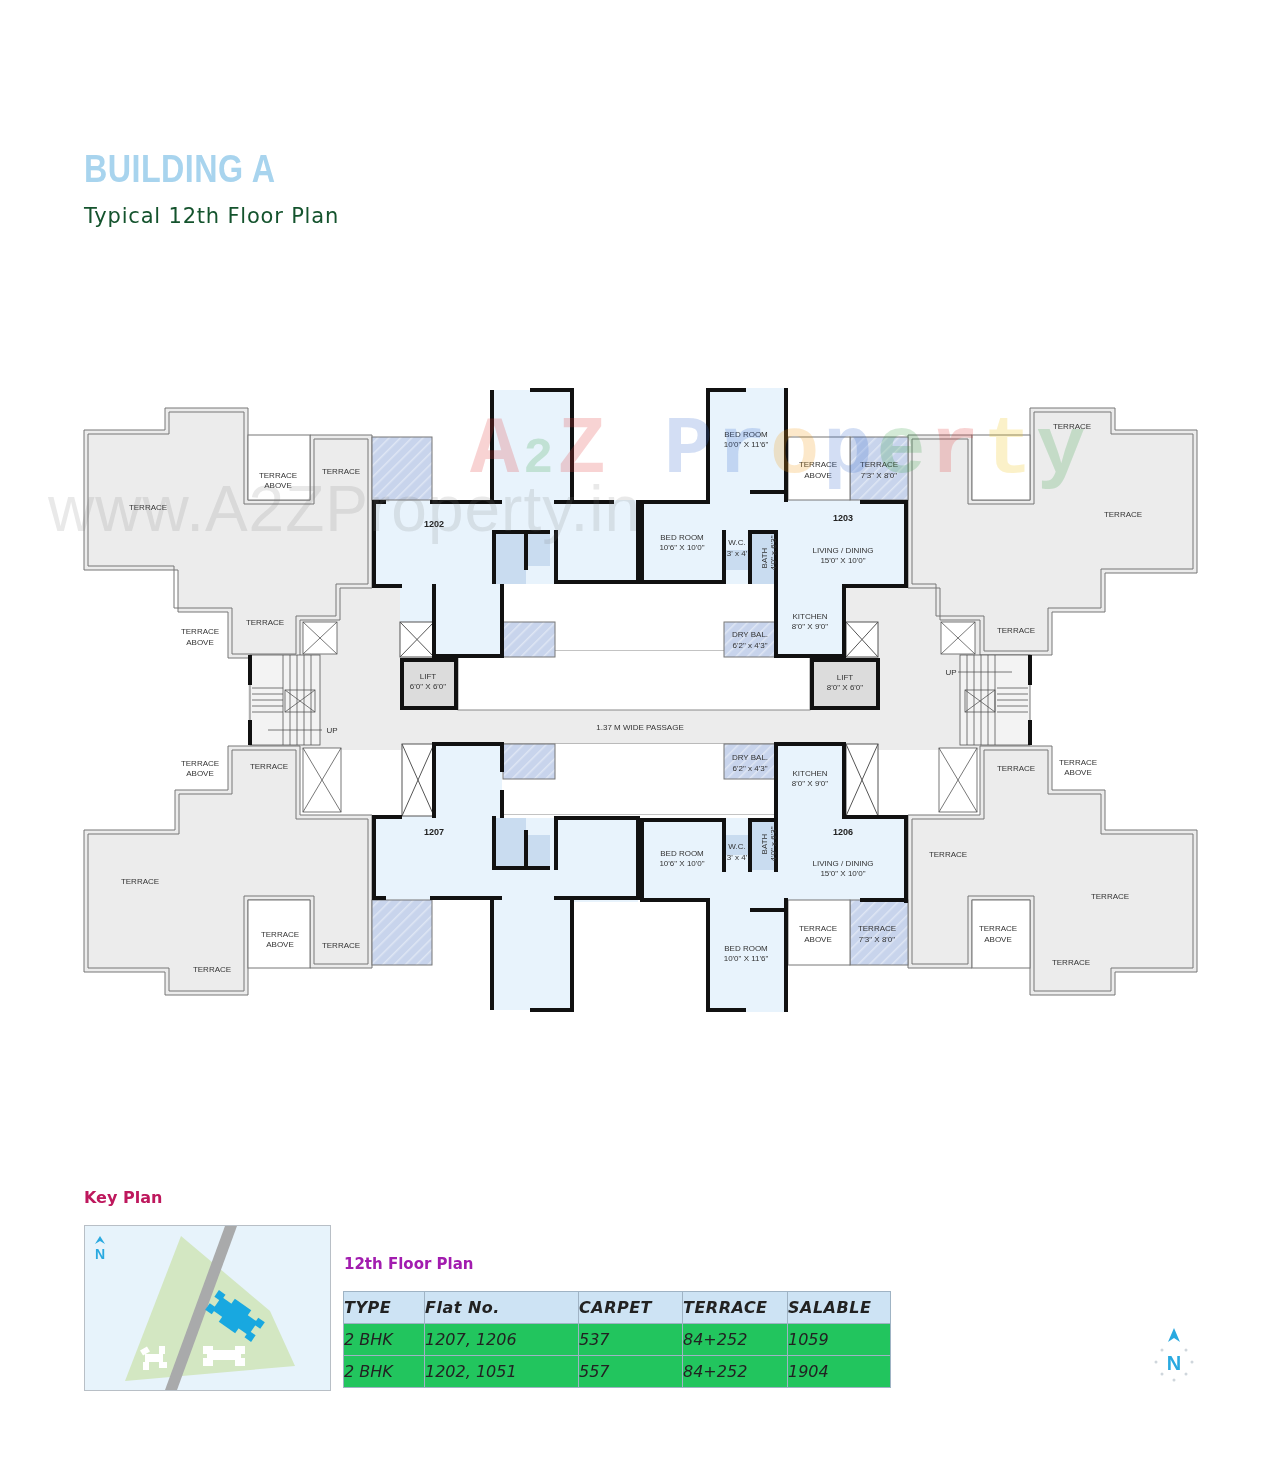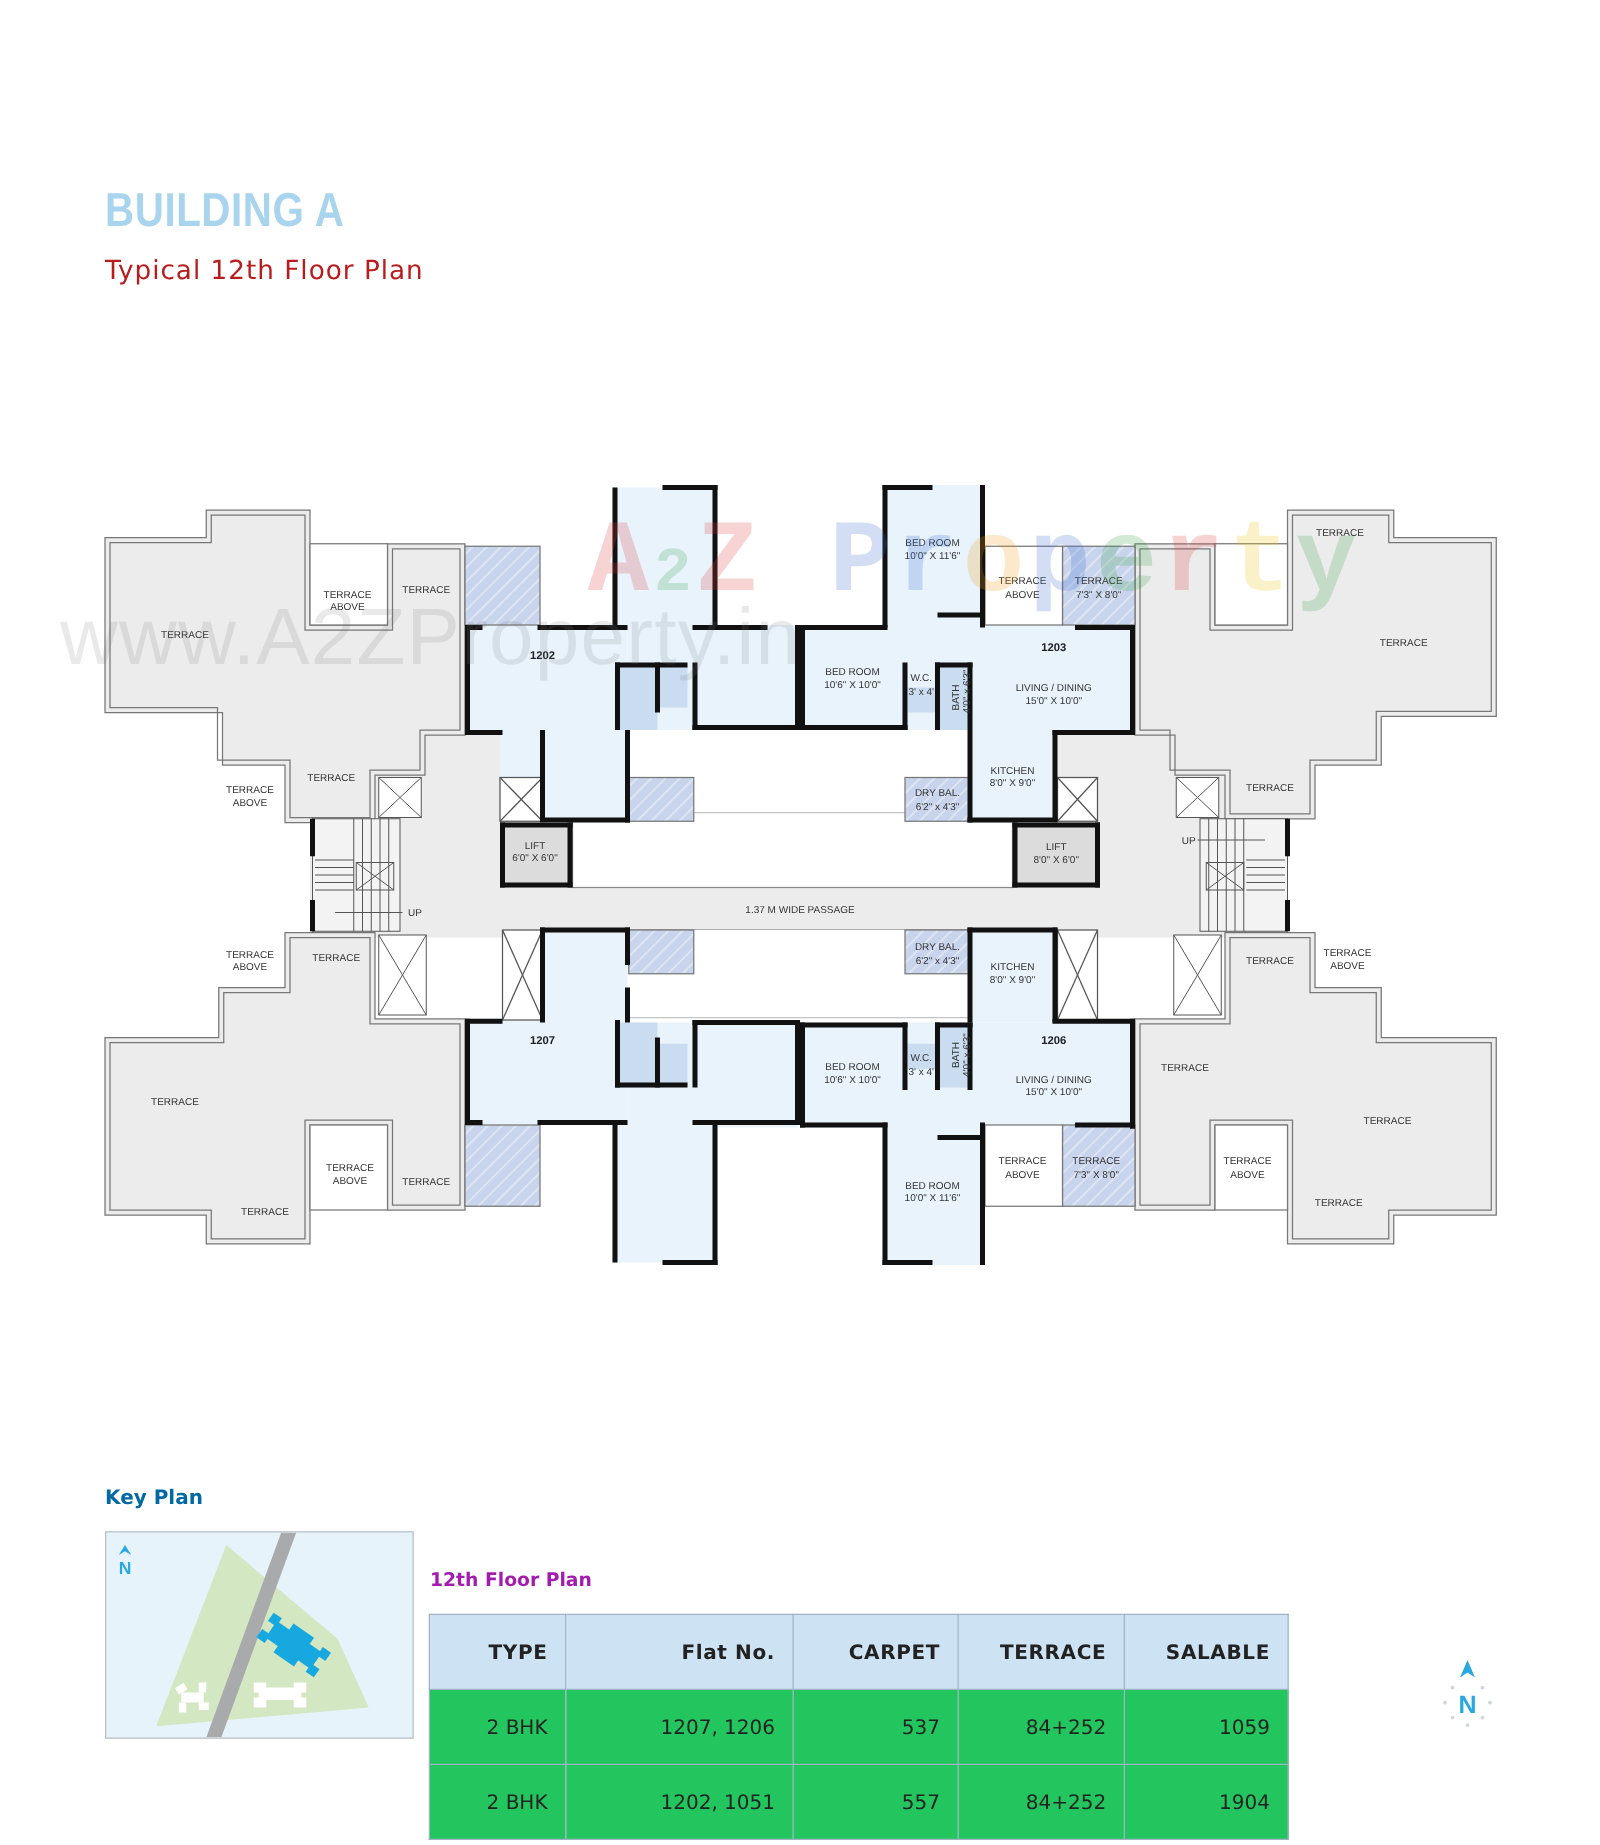--- a/index.html
+++ b/index.html
@@ -1,30 +1,30 @@
 <!DOCTYPE html>
 <html><head>
 <meta charset="utf-8">
 <style>
   html, body { margin:0; padding:0; background:#ffffff; }
   body { width:1280px; height:1476px; position:relative; overflow:hidden; font-family:"DejaVu Sans", sans-serif; color:#222; }
   .title { position:absolute; left:84px; top:148px; font-family:"Liberation Sans", sans-serif; font-weight:bold; font-size:38px; color:#a8d4ee; letter-spacing:0.5px; transform:scaleX(0.85); transform-origin:left top; }
-  .subtitle { position:absolute; left:84px; top:204px; font-family:"DejaVu Sans", sans-serif; font-size:21px; color:#b91c1c; letter-spacing:0.8px; }
+  .subtitle { position:absolute; left:84px; top:204px; font-family:"DejaVu Sans", sans-serif; font-size:21px; color:#14532d; letter-spacing:0.8px; }
   .plan { position:absolute; left:0; top:0; width:1280px; height:1100px; }
   .plan text { font-family:"Liberation Sans", sans-serif; fill:#333; }
   .lbl { font-size:8px; }
   .unitno { font-size:9px; font-weight:bold; fill:#222 !important; }
   .watermark-url { position:absolute; left:48px; top:472px; font-family:"Liberation Sans", sans-serif; font-size:64px; color:rgba(120,120,120,0.16); letter-spacing:1px; pointer-events:none; }
   .watermark-logo { position:absolute; left:470px; top:404px; font-family:Liberation Mono, monospace; font-weight:bold; font-size:82px; pointer-events:none; letter-spacing:4px; }
   .watermark-logo span { opacity:0.22; }
-  .keyplan-title { position:absolute; left:84px; top:1188px; font-family:"DejaVu Sans", sans-serif; font-weight:bold; font-size:16px; color:#0369a1; }
+  .keyplan-title { position:absolute; left:84px; top:1188px; font-family:"DejaVu Sans", sans-serif; font-weight:bold; font-size:16px; color:#be185d; }
   .keyplan { position:absolute; left:84px; top:1225px; width:245px; height:164px; border:1px solid #b8bfc6; background:#e7f3fb; overflow:hidden; }
   .table-title { position:absolute; left:344px; top:1255px; font-family:"DejaVu Sans", sans-serif; font-weight:bold; font-size:15px; color:#a21caf; }
   table.areas { position:absolute; left:343px; top:1291px; border-collapse:collapse; font-family:"DejaVu Sans", sans-serif; font-size:16px; color:#222; }
-  table.areas th, table.areas td { border:1px solid #9fb3c4; text-align:right; height:31px; padding:14px; }
+  table.areas th, table.areas td { border:1px solid #9fb3c4; text-align:left; height:31px; padding:0;font-style:italic; }
   table.areas th { background:#cde3f4; font-weight:bold; letter-spacing:0.5px; }
   table.areas td { background:#22c55e; }
   .c1 { width:80px; } .c2 { width:153px; } .c3 { width:103px;margin-top:36px; } .c4 { width:104px; } .c5 { width:102px;margin-top:25px; }
   .compass { position:absolute; left:1148px; top:1326px; width:52px; height:72px; }
 </style>
 </head>
 <body>
 
 <div class="title">BUILDING A</div>
 <div class="subtitle">Typical 12th Floor Plan</div>

